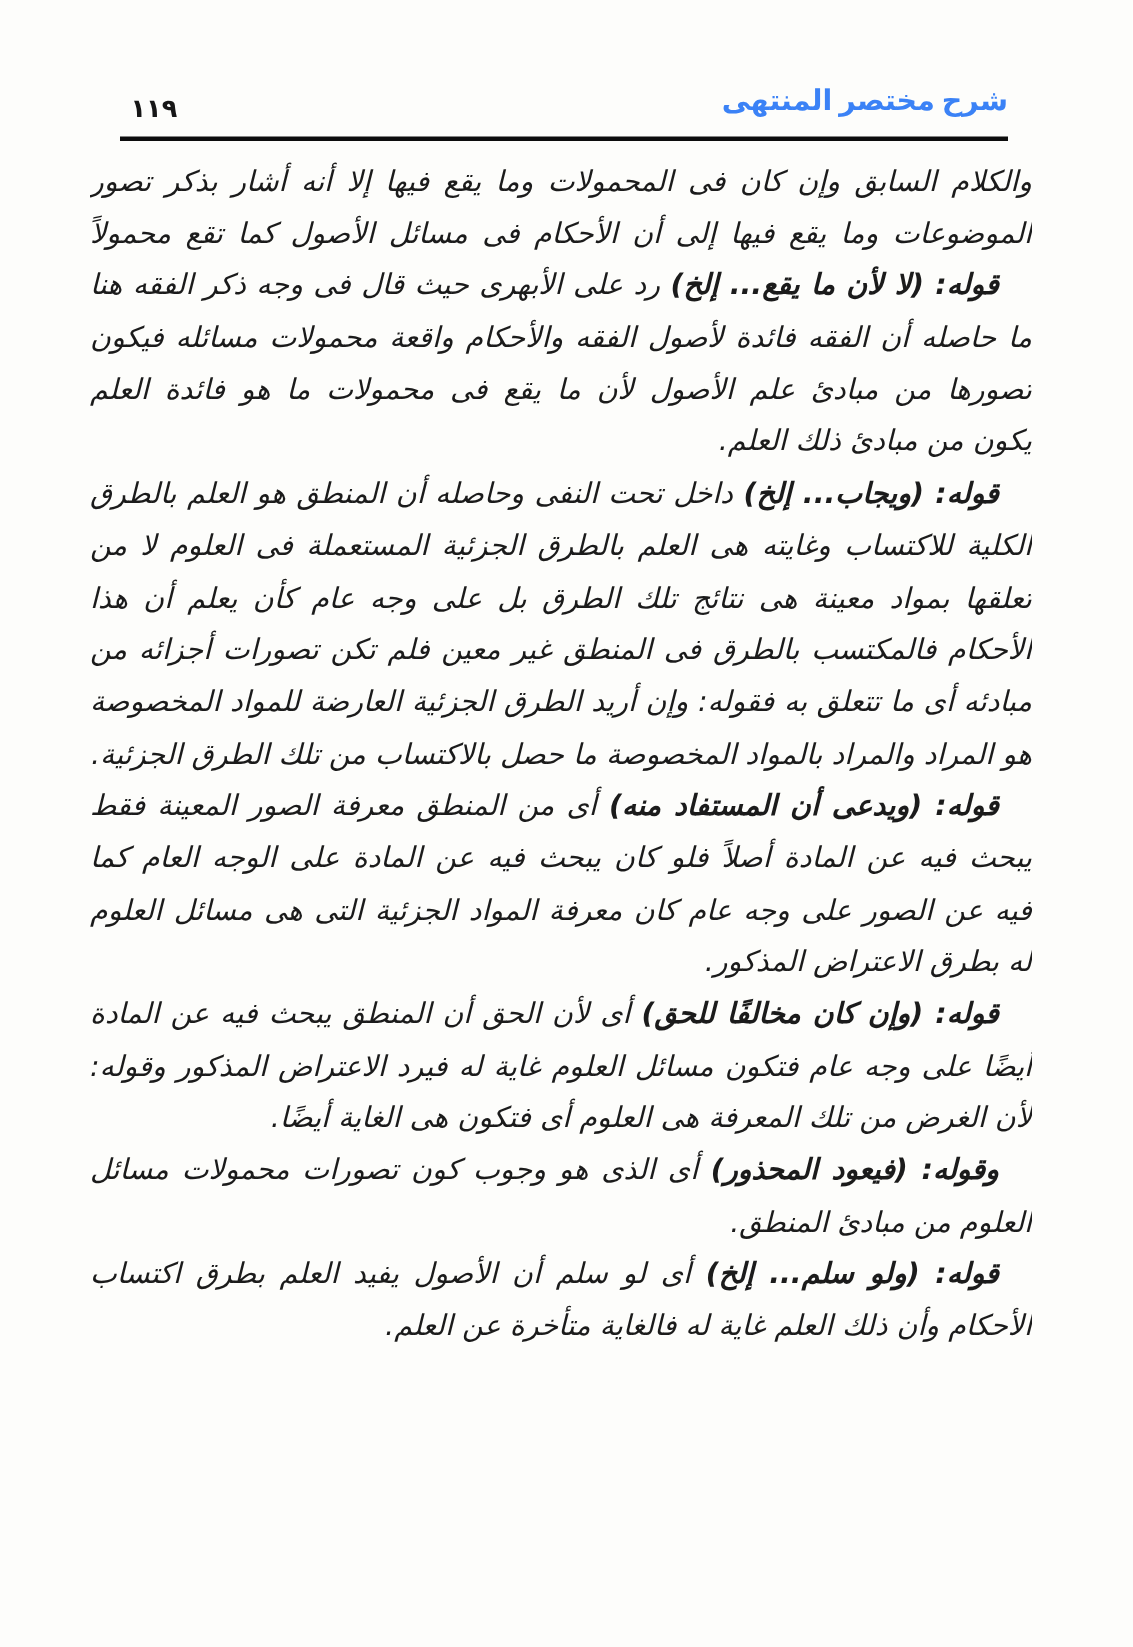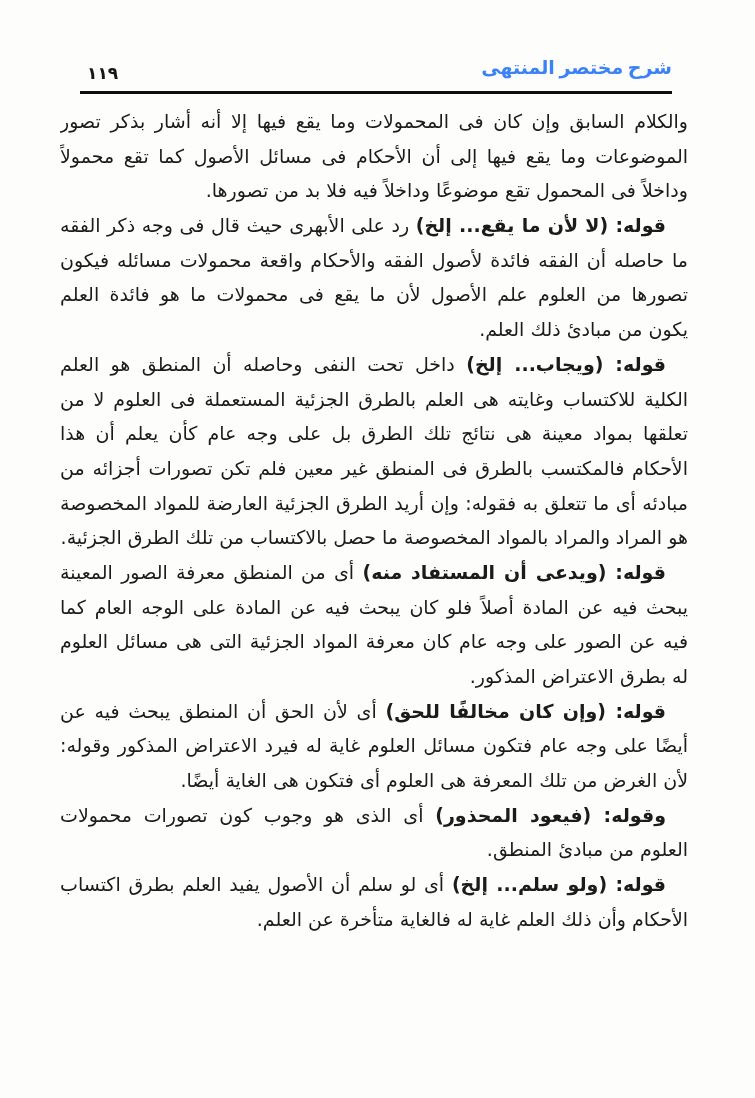--- a/index.html
+++ b/index.html
@@ -47,46 +47,46 @@
     font-size: 19px;
     line-height: 34.7px;
   }
   .para { margin: 0; }
   .line {
     height: 34.7px;
     overflow: hidden;
     text-align: justify;
     text-align-last: justify;
     white-space: normal;
+    font-style: italic;
   }
   .line.last { text-align-last: right; }
   .line.first-indent { padding-right: 22px; }
   .b { font-weight: 700; }
 </style>
 </head>
 <body>
 
 <div class="page">
 
   <div class="header-title">شرح مختصر المنتهى</div>
   <div class="page-number">١١٩</div>
   <div class="header-rule"></div>
 
   <div class="content">
 
     <div class="para">
       <div class="line">والكلام السابق وإن كان فى المحمولات وما يقع فيها إلا أنه أشار بذكر تصور</div>
       <div class="line">الموضوعات وما يقع فيها إلى أن الأحكام فى مسائل الأصول كما تقع محمولاً</div>
-      <div class="line last">وداخلاً فى المحمول تقع موضوعًا وداخلاً فيه فلا بد من تصورها.</div>
     </div>
 
     <div class="para">
       <div class="line first-indent"><span class="b">قوله: (لا لأن ما يقع... إلخ)</span> <span>رد على الأبهرى حيث قال فى وجه ذكر الفقه هنا</span></div>
       <div class="line">ما حاصله أن الفقه فائدة لأصول الفقه والأحكام واقعة محمولات مسائله فيكون</div>
-      <div class="line">تصورها من العلوم علم الأصول لأن ما يقع فى محمولات ما هو فائدة العلم</div>
+      <div class="line">تصورها من مبادئ علم الأصول لأن ما يقع فى محمولات ما هو فائدة العلم</div>
       <div class="line last">يكون من مبادئ ذلك العلم.</div>
     </div>
 
     <div class="para">
       <div class="line first-indent"><span class="b">قوله: (ويجاب... إلخ)</span> <span>داخل تحت النفى وحاصله أن المنطق هو العلم بالطرق</span></div>
       <div class="line">الكلية للاكتساب وغايته هى العلم بالطرق الجزئية المستعملة فى العلوم لا من حيث</div>
       <div class="line">تعلقها بمواد معينة هى نتائج تلك الطرق بل على وجه عام كأن يعلم أن هذا</div>
       <div class="line">الأحكام فالمكتسب بالطرق فى المنطق غير معين فلم تكن تصورات أجزائه من</div>
       <div class="line">مبادئه أى ما تتعلق به فقوله: وإن أريد الطرق الجزئية العارضة للمواد المخصوصة</div>
       <div class="line last">هو المراد والمراد بالمواد المخصوصة ما حصل بالاكتساب من تلك الطرق الجزئية.</div>

